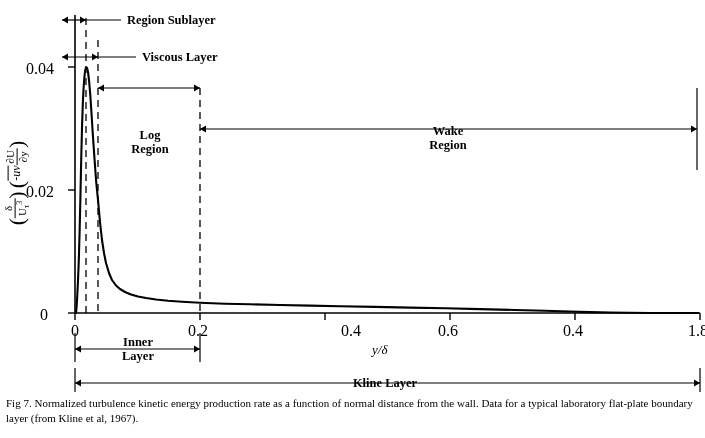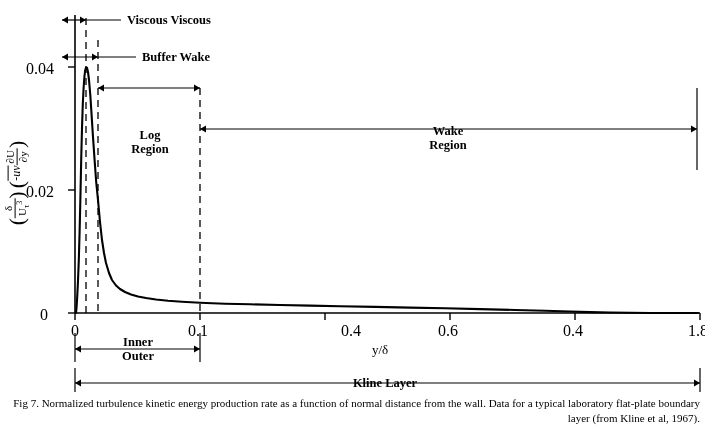--- a/index.html
+++ b/index.html
@@ -36,20 +36,21 @@
     font-size: 16px;
   }
   .region-label {
     font-size: 12.5px;
     font-weight: bold;
     text-align: center;
     line-height: 1.12;
   }
   .axis-title {
     font-size: 13px;
+    font-style: italic;
     text-align: center;
   }
   .ylabel-wrap {
     position: absolute;
     left: 2px;
     top: 108px;
     width: 30px;
     height: 150px;
   }
   .ylabel-rot {
@@ -87,21 +88,20 @@
     text-decoration: overline;
   }
   .caption {
     position: absolute;
     left: 6px;
     top: 396px;
     width: 694px;
     font-size: 11px;
     line-height: 1.35;
     font-family: "Liberation Serif", serif;
-    text-align: right;
   }
 </style>
 </head>
 <body>
 
 <div id="figure">
 
   <svg class="plot" viewBox="0 0 705 438">
 
     <line x1="75" y1="15" x2="75" y2="313" stroke="#000" stroke-width="1.6"></line>
@@ -166,51 +166,51 @@
       <line x1="75" y1="368" x2="75" y2="392"></line>
       <line x1="700" y1="368" x2="700" y2="392"></line>
     </g>
   </svg>
 
   <div class="lbl tick-label" style="left:40px; top:306px;">0</div>
   <div class="lbl tick-label" style="left:26px; top:183px;">0.02</div>
   <div class="lbl tick-label" style="left:26px; top:60px;">0.04</div>
 
   <div class="lbl tick-label" style="left:71px; top:322px;">0</div>
-  <div class="lbl tick-label" style="left:188px; top:322px;">0.1</div>
+  <div class="lbl tick-label" style="left:188px; top:322px;">0.2</div>
   <div class="lbl tick-label" style="left:313px; top:322px;margin-left:28px;">0.4</div>
   <div class="lbl tick-label" style="left:438px; top:322px;">0.6</div>
   <div class="lbl tick-label" style="left:563px; top:322px;">0.4</div>
   <div class="lbl tick-label" style="left:688px; top:322px;">1.8</div>
 
   <div class="lbl axis-title" style="left:372px; top:342px;">y/δ</div>
 
   <div class="ylabel-wrap">
     <div class="ylabel-rot">
       <span class="paren">(</span><span class="frac"><span class="num">δ</span><span class="den"><span>U</span><sub style="font-size:8px">τ</sub><sup style="font-size:8px">3</sup></span></span><span class="paren">)</span>
       <span class="paren">(</span><span class="ovl" style="font-size:12px; font-style:italic">-uv</span><span class="frac"><span class="num">∂U</span><span class="den">∂y</span></span><span class="paren">)</span>
     </div>
   </div>
 
-  <div class="lbl region-label" style="left:127px; top:13px;">Viscous Viscous</div>
-  <div class="lbl region-label" style="left:142px; top:50px;">Buffer Wake</div>
+  <div class="lbl region-label" style="left:127px; top:13px;">Region Sublayer</div>
+  <div class="lbl region-label" style="left:142px; top:50px;">Viscous Layer</div>
 
   <div class="lbl region-label" style="left:118px; top:83px; width:64px;margin-top:45px;">
     <span>Log</span><br>
     <span>Region</span>
   </div>
 
   <div class="lbl region-label" style="left:413px; top:108px; width:70px;margin-top:16px;">
     <span>Wake</span><br>
     <span>Region</span>
   </div>
 
   <div class="lbl region-label" style="left:106px; top:335px; width:64px;">
     <span>Inner</span><br>
-    <span>Outer</span>
+    <span>Layer</span>
   </div>
 
   <div class="lbl region-label" style="left:340px; top:376px; width:90px;">Kline Layer</div>
 
   <div class="caption">
     <span>Fig 7.</span>
     <span>Normalized turbulence kinetic energy production rate as a function of normal distance from the wall. Data for a typical laboratory flat-plate boundary layer (from Kline et al, 1967).</span>
   </div>
 
 </div>

